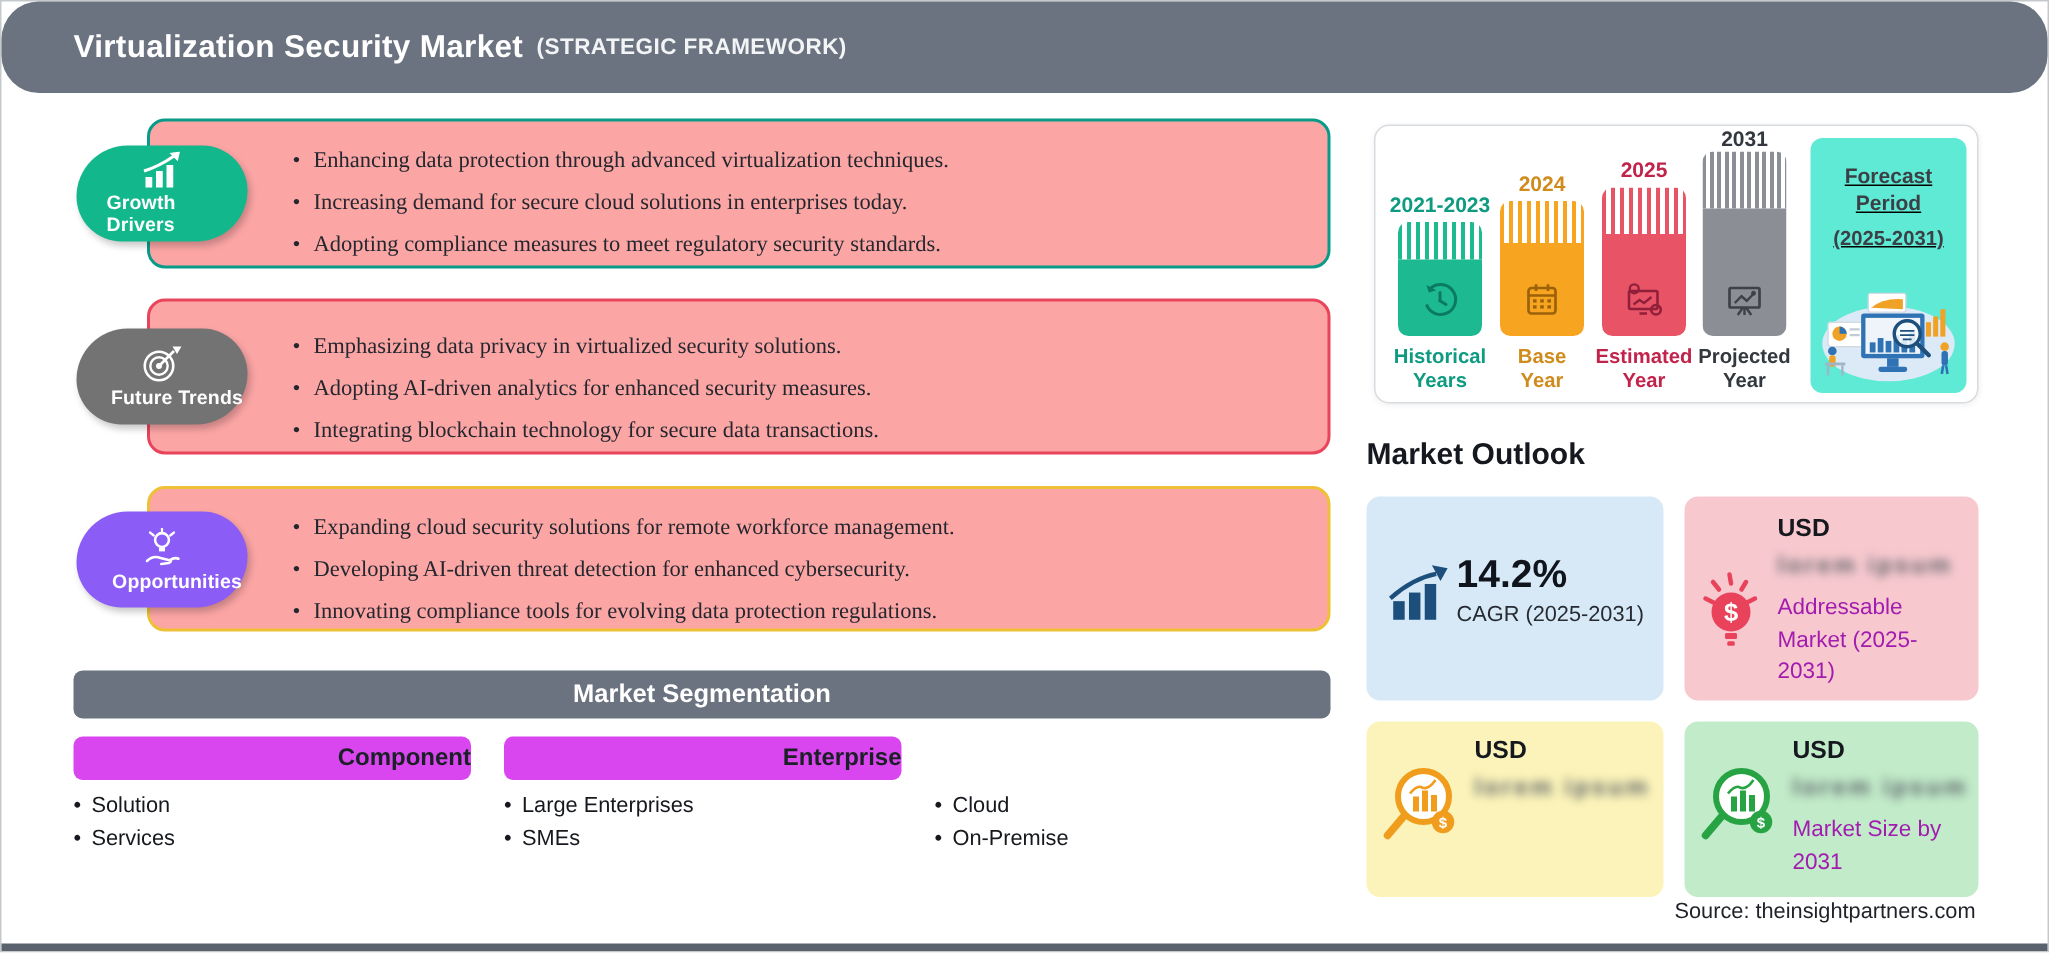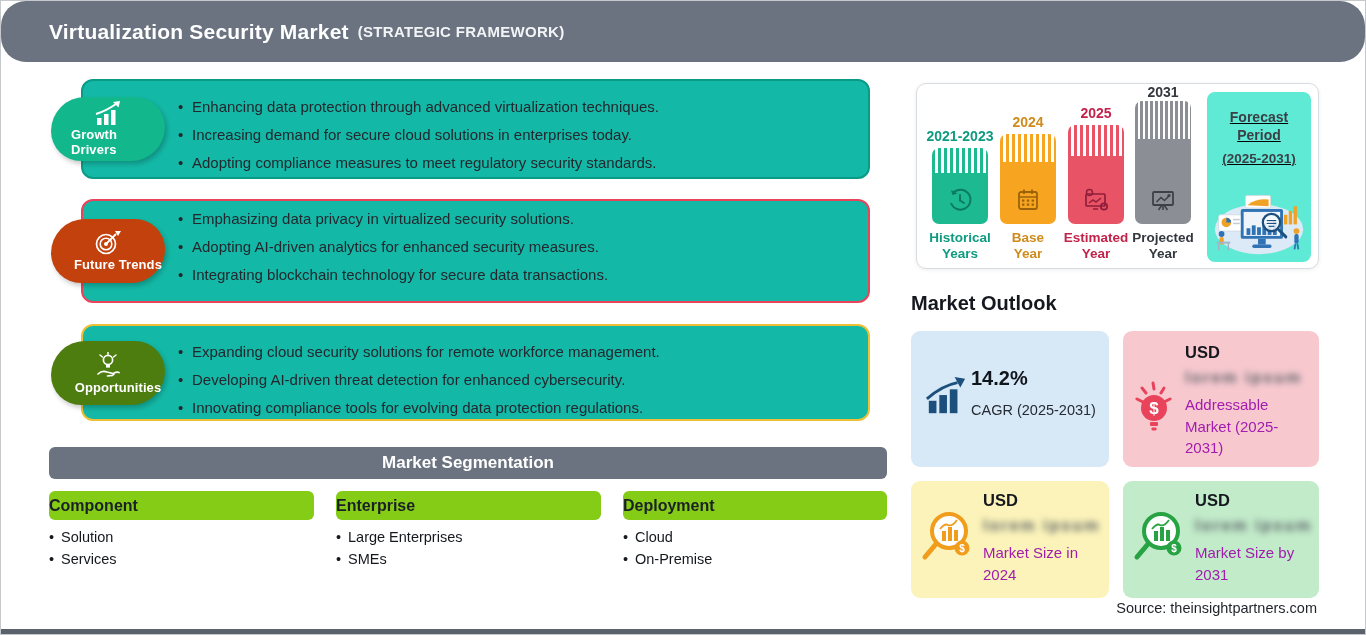--- a/index.html
+++ b/index.html
@@ -12,43 +12,43 @@
   .title-wrap { position:absolute; left:48px; top:0; height:61px; display:flex; align-items:center; gap:9px; }
   .title { color:#fff; font-size:21px; font-weight:bold; letter-spacing:.2px; }
   .subtitle { color:#f2f4f6; font-size:15px; font-weight:600; letter-spacing:.3px; }
   .logo { position:absolute; top:9px; right:56px; width:140px; height:46px; color:#fff; }
   .logo-the { position:absolute; left:6px; top:7px; writing-mode:vertical-rl; transform:rotate(180deg); font-size:9px; font-weight:bold; letter-spacing:1px; }
   .logo-insight { position:absolute; left:16px; top:3px; font-size:25px; font-weight:bold; letter-spacing:-.5px; }
   .logo-mag { position:absolute; right:0px; top:-3px; }
   .logo-partners { position:absolute; right:6px; bottom:0px; font-size:13px; font-weight:bold; }
 
   
-  .sec-box { position:absolute; left:80px; width:789px; border-radius:12px; background:#14b8a6; }
+  .sec-box { position:absolute; left:97px; width:789px; border-radius:12px; background:#fca5a5;font-family:Liberation Serif, serif; }
   .box0 { top:78px;  height:100px; border:2px solid #0a9b88; }
   .box1 { top:198px; height:104px; border:2px solid #e8455c; }
   .box2 { top:323px; height:97px;  border:2px solid #eec036; }
   .sec-bullets { padding:12px 20px 0 95px; }
-  .box1 .sec-bullets { padding-top:4px; }
+  .box1 .sec-bullets { padding-top:16px; }
   .sec-bullets .b-line { font-size:15px; color:#23272e; line-height:28px; position:relative; padding-left:14px; }
   .sec-bullets .b-line::before { content:"•"; position:absolute; left:0; top:0; color:#23272e; }
 
   .badge { position:absolute; left:50px; width:114px; height:64px; border-radius:34px 30px 34px 30px;
            display:flex; flex-direction:column; align-items:center; justify-content:center; gap:1px;
            box-shadow:2px 3px 5px rgba(0,0,0,.22); }
   .badge0 { top:96px;  background:#12b78c; }
-  .badge1 { top:218px; background:#c2410c; }
-  .badge2 { top:340px; background:#4d7c0f; }
+  .badge1 { top:218px; background:#737373; }
+  .badge2 { top:340px; background:#8b5cf6; }
   .badge-label { color:#fff; font-size:13px; font-weight:bold; letter-spacing:.1px;margin-left:20px; }
 
   
   .seg-bar { position:absolute; left:48px; top:446px; width:838px; height:32px; background:#6b7380;
              border-radius:6px; display:flex; align-items:center; justify-content:center;
              color:#fff; font-size:17px; font-weight:bold; }
-  .seg-col-header { position:absolute; top:490px; height:29px; background:#84cc16; border-radius:6px;
-                    display:flex; align-items:center; justify-content:flex-start; font-size:16px; font-weight:bold; color:#1b1f26; }
+  .seg-col-header { position:absolute; top:490px; height:29px; background:#d946ef; border-radius:6px;
+                    display:flex; align-items:center; justify-content:flex-end; font-size:16px; font-weight:bold; color:#1b1f26; }
   .colA { left:48px; width:265px; } .colB { left:335px; width:265px; } .colC { left:622px; width:264px; }
   .seg-items { position:absolute; top:526px; }
   .iA { left:48px; } .iB { left:335px; } .iC { left:622px; }
   .seg-item { font-size:14.5px; color:#15181d; line-height:21.5px; position:relative; padding-left:12px; }
   .seg-item::before { content:"•"; position:absolute; left:0; top:0; color:#15181d; }
 
   
   .tl-card { position:absolute; left:915px; top:82px; width:403px; height:186px; background:#fff;
              border:1px solid #d7dce1; border-radius:10px; box-shadow:0 1px 4px rgba(0,0,0,.07); }
   .tl-year { position:absolute; font-size:14px; font-weight:bold; text-align:center; width:90px; }
@@ -72,21 +72,21 @@
   .fc-illu { position:absolute; left:4px; bottom:4px; }
 
   
   .mo-title { position:absolute; left:910px; top:291px; font-size:20px; font-weight:bold; color:#15181e; }
   .card { position:absolute; border-radius:9px; }
   .card-blue   { left:910px;  top:330px; width:198px; height:136px; background:#d7e9f6; }
   .card-pink   { left:1122px; top:330px; width:196px; height:136px; background:#f7c9cf; }
   .card-yellow { left:910px;  top:480px; width:198px; height:117px; background:#fbf3b9; }
   .card-green  { left:1122px; top:480px; width:196px; height:117px; background:#c1ebc9; }
   .cagr-icon { position:absolute; left:14px; top:44px; }
-  .cagr-value { position:absolute; left:60px; top:36px; font-size:20px; font-weight:bold; color:#10141c; }
+  .cagr-value { position:absolute; left:60px; top:36px; font-size:26px; font-weight:bold; color:#10141c; }
   .cagr-label { position:absolute; left:60px; top:71px; font-size:14.5px; color:#262b33; }
   .c-icon { position:absolute; }
   .pink-icon { left:8px; top:48px; }
   .mag-icon { left:8px; top:26px; }
   .c-text { position:absolute; top:12px; }
   .t-pink { left:62px; width:122px; }
   .t-size { left:72px; width:112px; top:10px; }
   .usd { font-size:16.5px; font-weight:bold; color:#15181e; }
   .blurred { display:block; font-size:16px; font-weight:bold; color:#5c6168; letter-spacing:2px; filter:blur(3.2px); margin-top:7px; white-space:nowrap; }
   .c-label { display:block; font-size:15px; color:#a21caf; line-height:21.5px; margin-top:7px; }
@@ -163,23 +163,20 @@
   </div>
 
   <div class="seg-bar">
     <span>Market Segmentation</span>
   </div>
   <div class="seg-col-header colA">
     <span>Component</span>
   </div>
   <div class="seg-col-header colB">
     <span>Enterprise</span>
-  </div>
-  <div class="seg-col-header colC">
-    <span>Deployment</span>
   </div>
   <div class="seg-items iA">
     <div class="seg-item">Solution</div>
     <div class="seg-item">Services</div>
   </div>
   <div class="seg-items iB">
     <div class="seg-item">Large Enterprises</div>
     <div class="seg-item">SMEs</div>
   </div>
   <div class="seg-items iC">
@@ -356,21 +353,20 @@
       <rect x="23" y="24" width="4" height="10" fill="#f09c1c"></rect>
       <rect x="29" y="20" width="4" height="14" fill="#f09c1c"></rect>
       <rect x="35" y="23" width="4" height="11" fill="#f09c1c"></rect>
       <line x1="17" y1="37" x2="6" y2="50" stroke="#f09c1c" stroke-width="5" stroke-linecap="round"></line>
       <circle cx="43" cy="41" r="7.5" fill="#f09c1c"></circle>
       <text x="43" y="45" font-size="10" font-weight="bold" fill="#fff" text-anchor="middle" font-family="Liberation Sans, sans-serif">$</text>
     </svg>
     <div class="c-text t-size">
       <span class="usd">USD</span>
       <span class="blurred">lorem ipsum</span>
-      <span class="c-label">Market Size in 2024</span>
     </div>
   </div>
 
   <div class="card card-green">
     <svg class="c-icon mag-icon" width="58" height="60" viewBox="0 0 58 60">
       <circle cx="30" cy="24" r="17" fill="#fff" stroke="#27a344" stroke-width="4"></circle>
       <path d="M21 22 q5 -6 8 -4 q4 2 9 -5" fill="none" stroke="#27a344" stroke-width="1.8"></path>
       <rect x="23" y="24" width="4" height="10" fill="#27a344"></rect>
       <rect x="29" y="20" width="4" height="14" fill="#27a344"></rect>
       <rect x="35" y="23" width="4" height="11" fill="#27a344"></rect>

